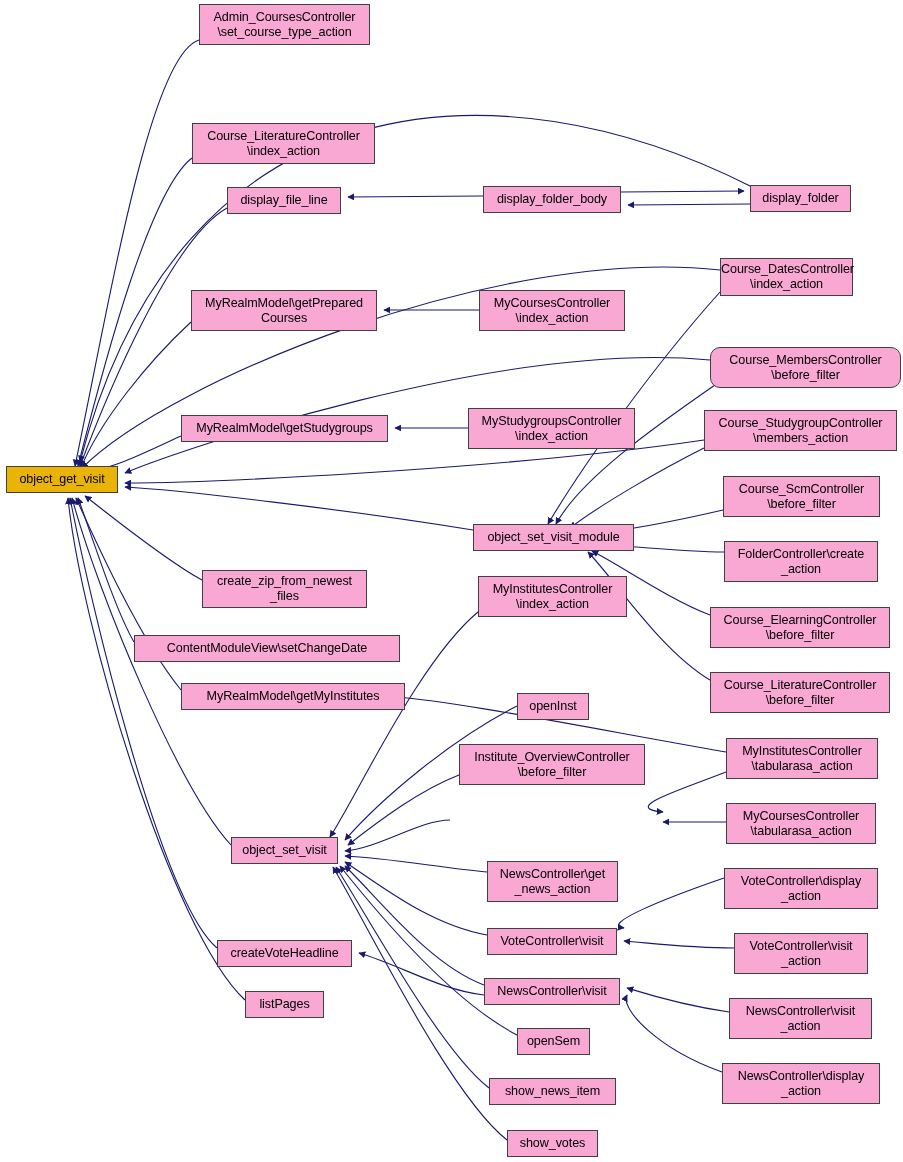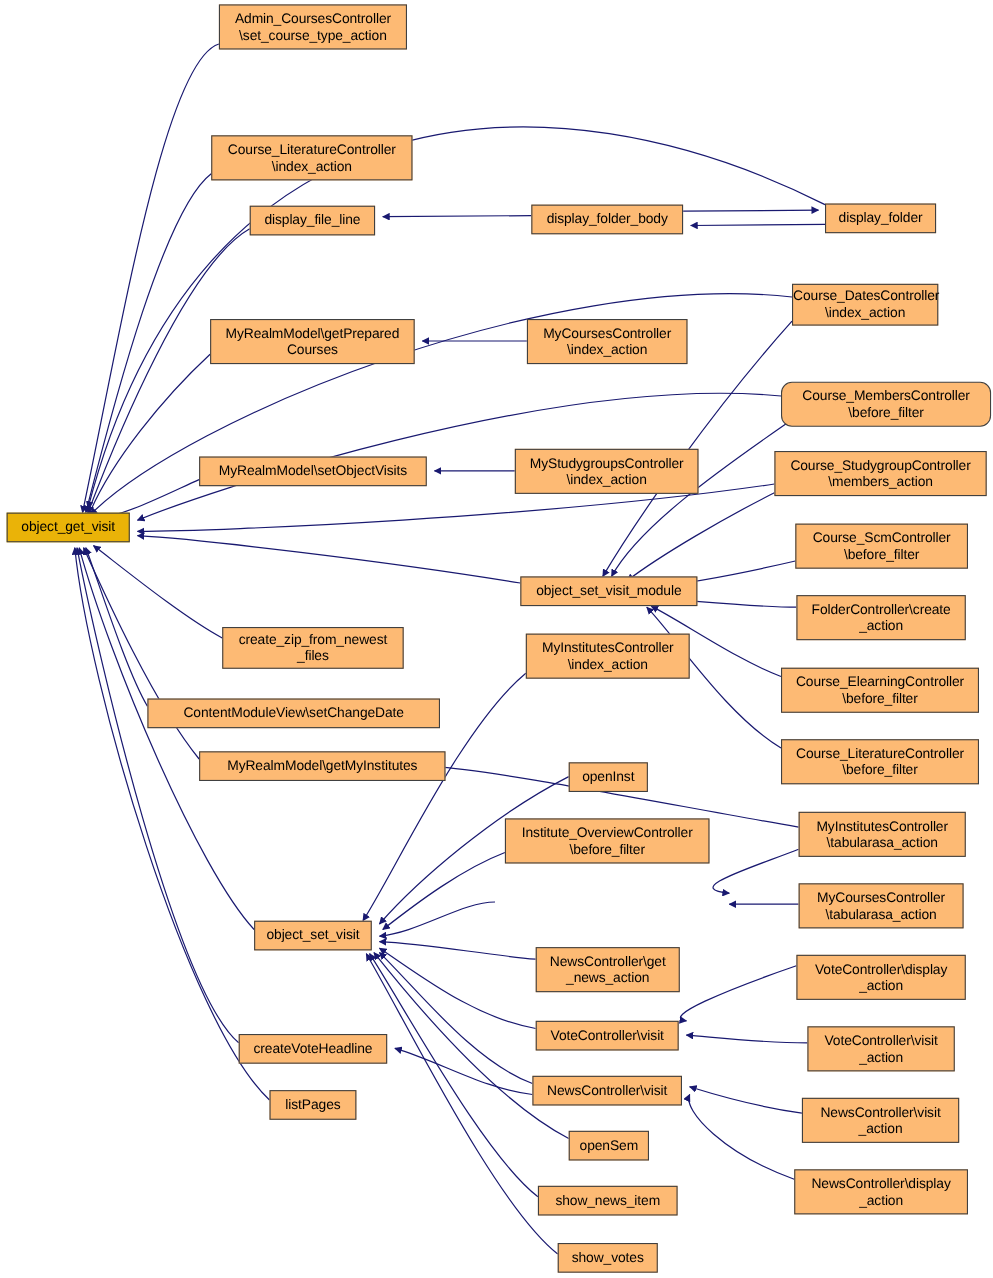--- a/index.html
+++ b/index.html
@@ -21,21 +21,21 @@
     left: 0;
     top: 0;
     width: 903px;
     height: 1162px;
     pointer-events: none;
   }
   .node {
     position: absolute;
     box-sizing: border-box;
     border: 1px solid #404040;
-    background: #fdba74;
+    background: #f9a8d4;
     color: #000000;
     font-size: 12.6px;
     line-height: 15px;
     text-align: center;
     display: flex;
     align-items: center;
     justify-content: center;
     white-space: pre-line;
     letter-spacing: -0.1px;
     z-index: 5;
@@ -115,21 +115,21 @@
     <div class="node" style="left: 483px; top: 186px; width: 138px; height: 27px;"><span class="node-label">display_folder_body</span></div>
     <div class="node" style="left: 750px; top: 185px; width: 101px; height: 27px;"><span class="node-label">display_folder</span></div>
     <div class="node" style="left: 720px; top: 258px; width: 133px; height: 38px;"><span class="node-label">Course_DatesController
 \index_action</span></div>
     <div class="node" style="left: 191px; top: 290px; width: 186px; height: 41px;"><span class="node-label">MyRealmModel\getPrepared
 Courses</span></div>
     <div class="node" style="left: 479px; top: 290px; width: 146px; height: 41px;"><span class="node-label">MyCoursesController
 \index_action</span></div>
     <div class="node" style="left: 710px; top: 347px; width: 191px; height: 41px; border-radius: 10px;"><span class="node-label">Course_MembersController
 \before_filter</span></div>
-    <div class="node" style="left: 181px; top: 415px; width: 207px; height: 27px;"><span class="node-label">MyRealmModel\setObjectVisits</span></div>
+    <div class="node" style="left: 181px; top: 415px; width: 207px; height: 27px;"><span class="node-label">MyRealmModel\getStudygroups</span></div>
     <div class="node" style="left: 468px; top: 408px; width: 167px; height: 41px;"><span class="node-label">MyStudygroupsController
 \index_action</span></div>
     <div class="node" style="left: 704px; top: 410px; width: 193px; height: 41px;"><span class="node-label">Course_StudygroupController
 \members_action</span></div>
     <div class="node" style="left: 723px; top: 476px; width: 157px; height: 41px;"><span class="node-label">Course_ScmController
 \before_filter</span></div>
     <div class="node" style="left: 473px; top: 524px; width: 161px; height: 27px;"><span class="node-label">object_set_visit_module</span></div>
     <div class="node" style="left: 724px; top: 541px; width: 154px; height: 41px;"><span class="node-label">FolderController\create
 _action</span></div>
     <div class="node" style="left: 202px; top: 570px; width: 165px; height: 38px;"><span class="node-label">create_zip_from_newest

